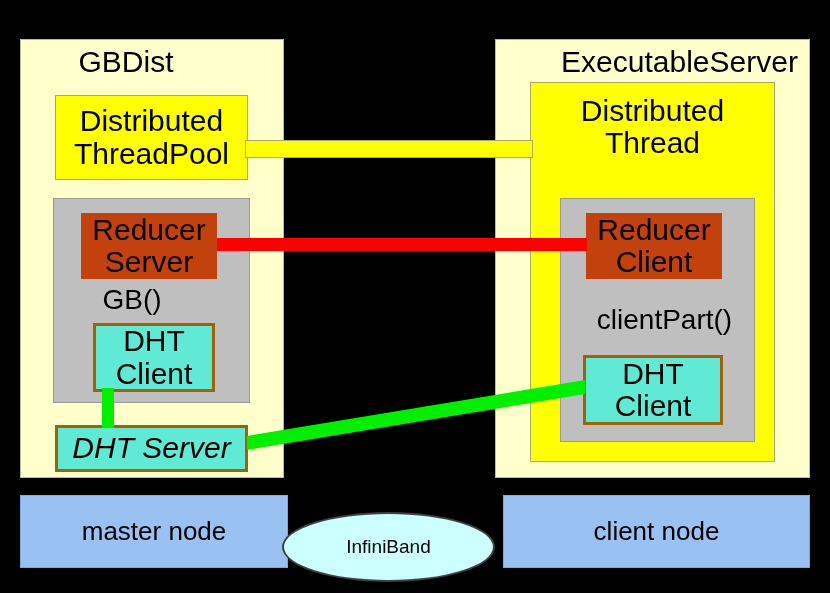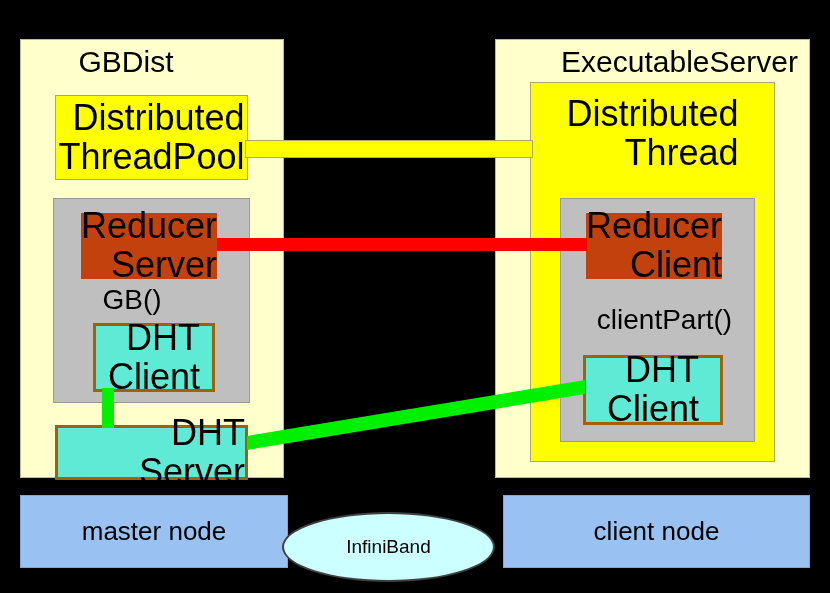--- a/index.html
+++ b/index.html
@@ -48,22 +48,21 @@
     border: 3px solid #a16207;
   }
   .bluebox {
     background: #99C2F2;
     border: 1px solid #7FA8D8;
   }
   .lbl-panel-title {
     font-size: 30px;
   }
   .lbl-big {
-    font-size: 36px;
-    text-align: right;
+    font-size: 30px;
   }
   .lbl-mid {
     font-size: 28px;
   }
   .lbl-node {
     font-size: 26px;
   }
   .lbl-small {
     font-size: 19px;
   }
@@ -119,21 +118,21 @@
   <div class="box graybox" style="left:53px; top:198px; width:197px; height:205px;"></div>
 
   <div class="box whitebox lbl-big vcenter" style="left:80px; top:212px; width:138px; height:68px;">Reducer
 Server</div>
 
   <div class="box lbl-mid" style="left:53px; top:285px; width:158px; height:36px;">GB()</div>
 
   <div class="box greenbox lbl-big vcenter" style="left:93px; top:323px; width:122px; height:69px;">DHT
 Client</div>
 
-  <div class="box greenbox lbl-big vcenter" style="left:55px; top:425px; width:193px; height:55px;">DHT Server</div>
+  <div class="box greenbox lbl-big vcenter" style="left:55px; top:425px; width:193px; height:47px;font-style:italic;">DHT Server</div>
 
   <div class="box panel" style="left:495px; top:39px; width:315px; height:439px;"></div>
 
   <div class="box lbl-panel-title" style="left:495px; top:46px; width:369px; height:40px;">ExecutableServer</div>
 
   <div class="box yellowbox" style="left:530px; top:82px; width:245px; height:380px;"></div>
 
   <div class="box lbl-big" style="left:530px; top:95px; width:245px; height:80px;">Distributed
 Thread</div>
 

